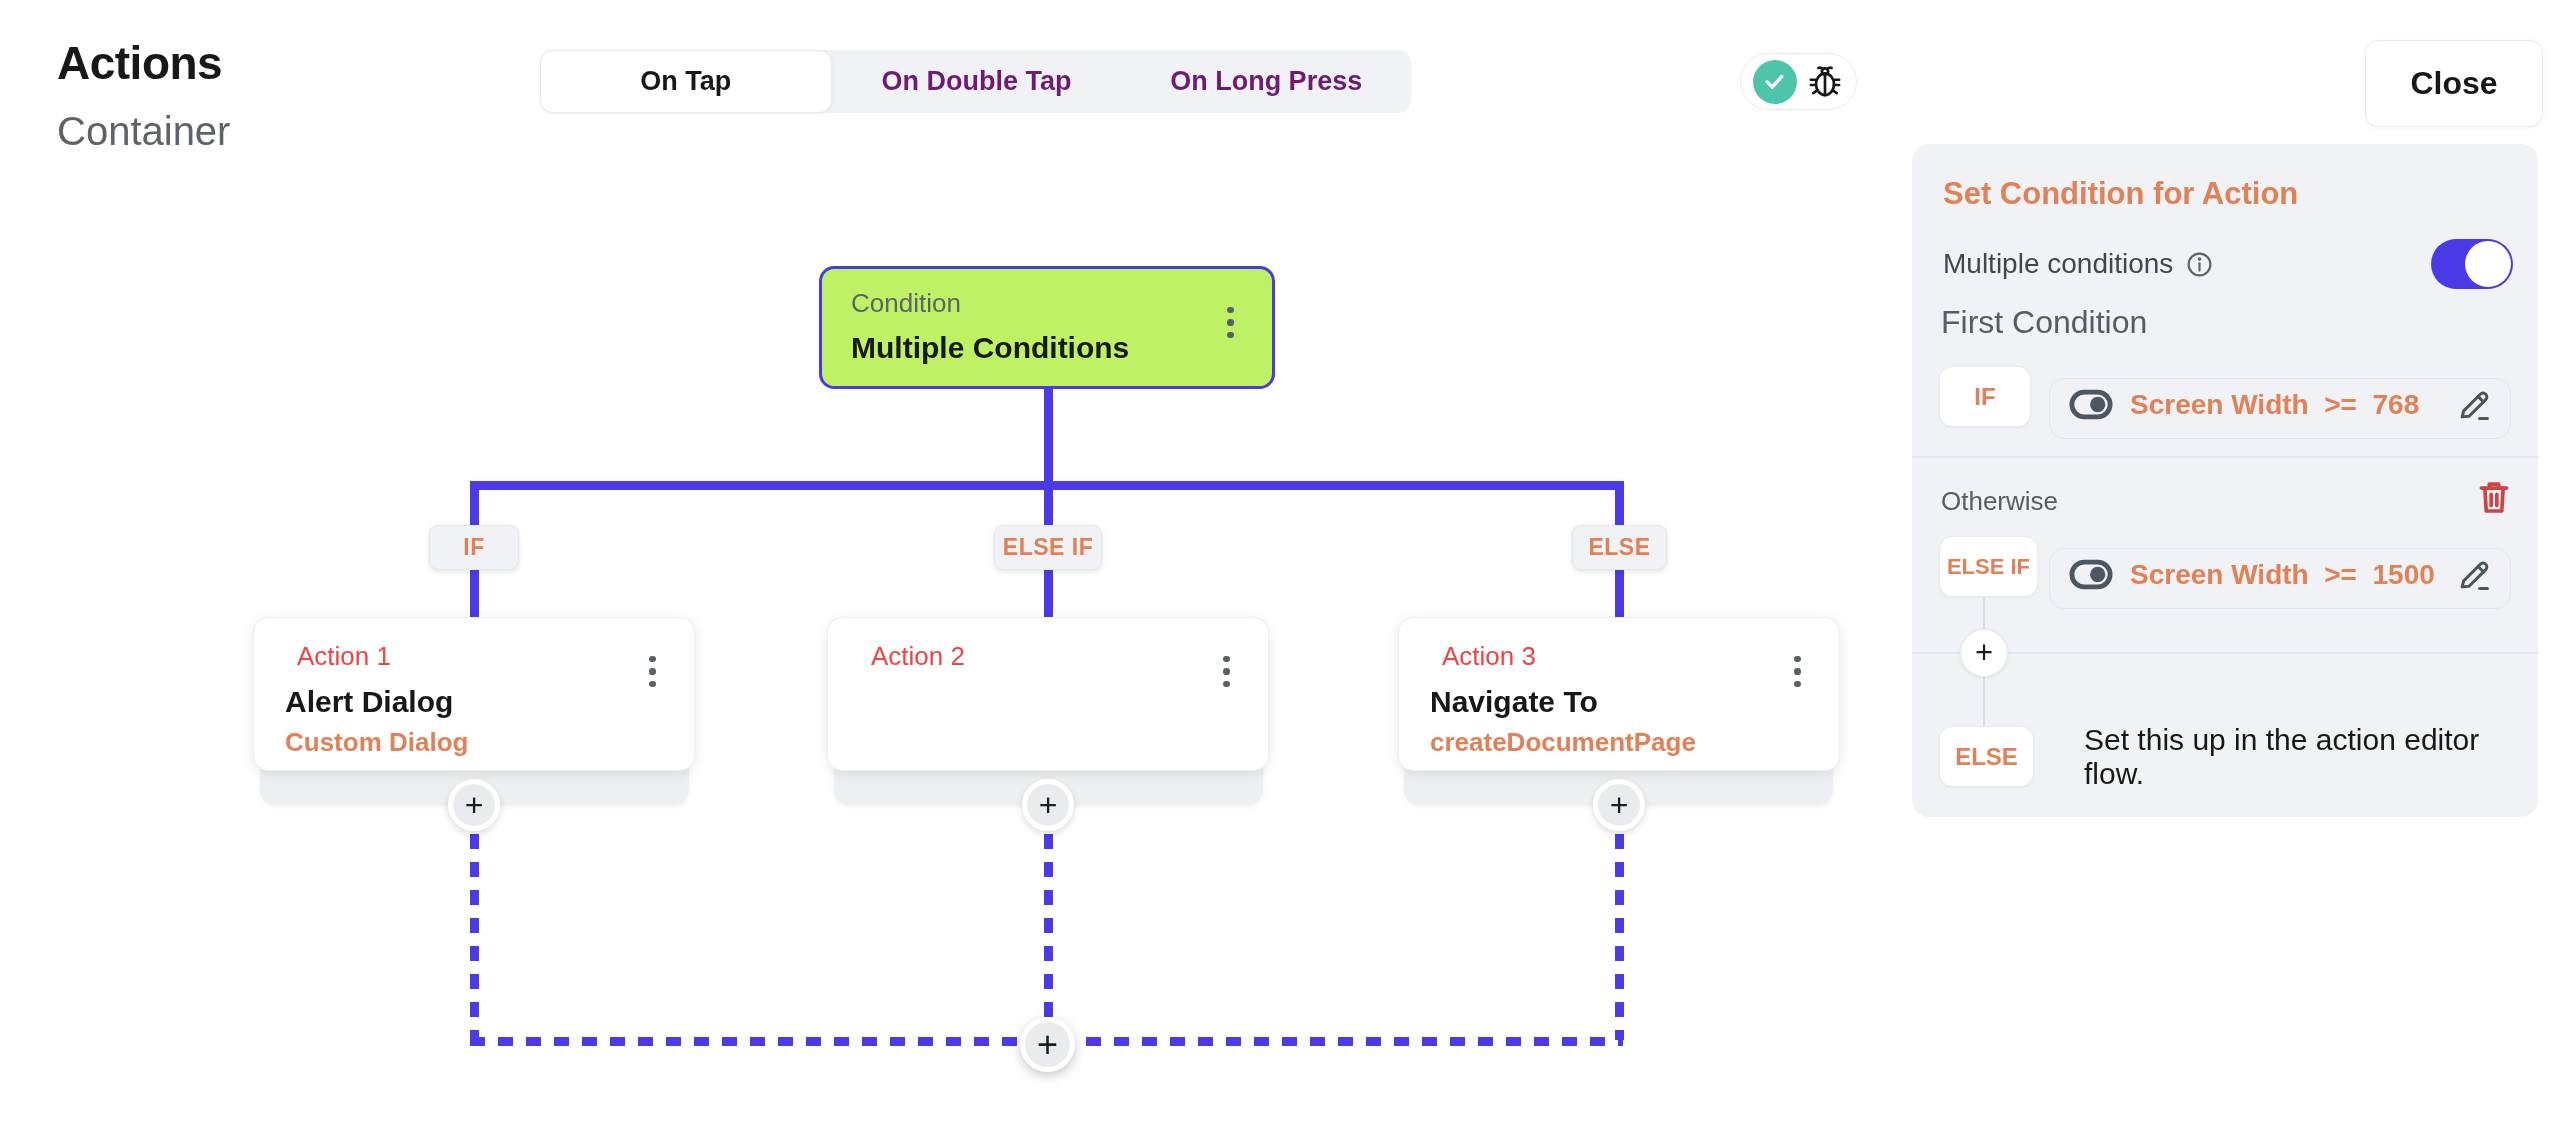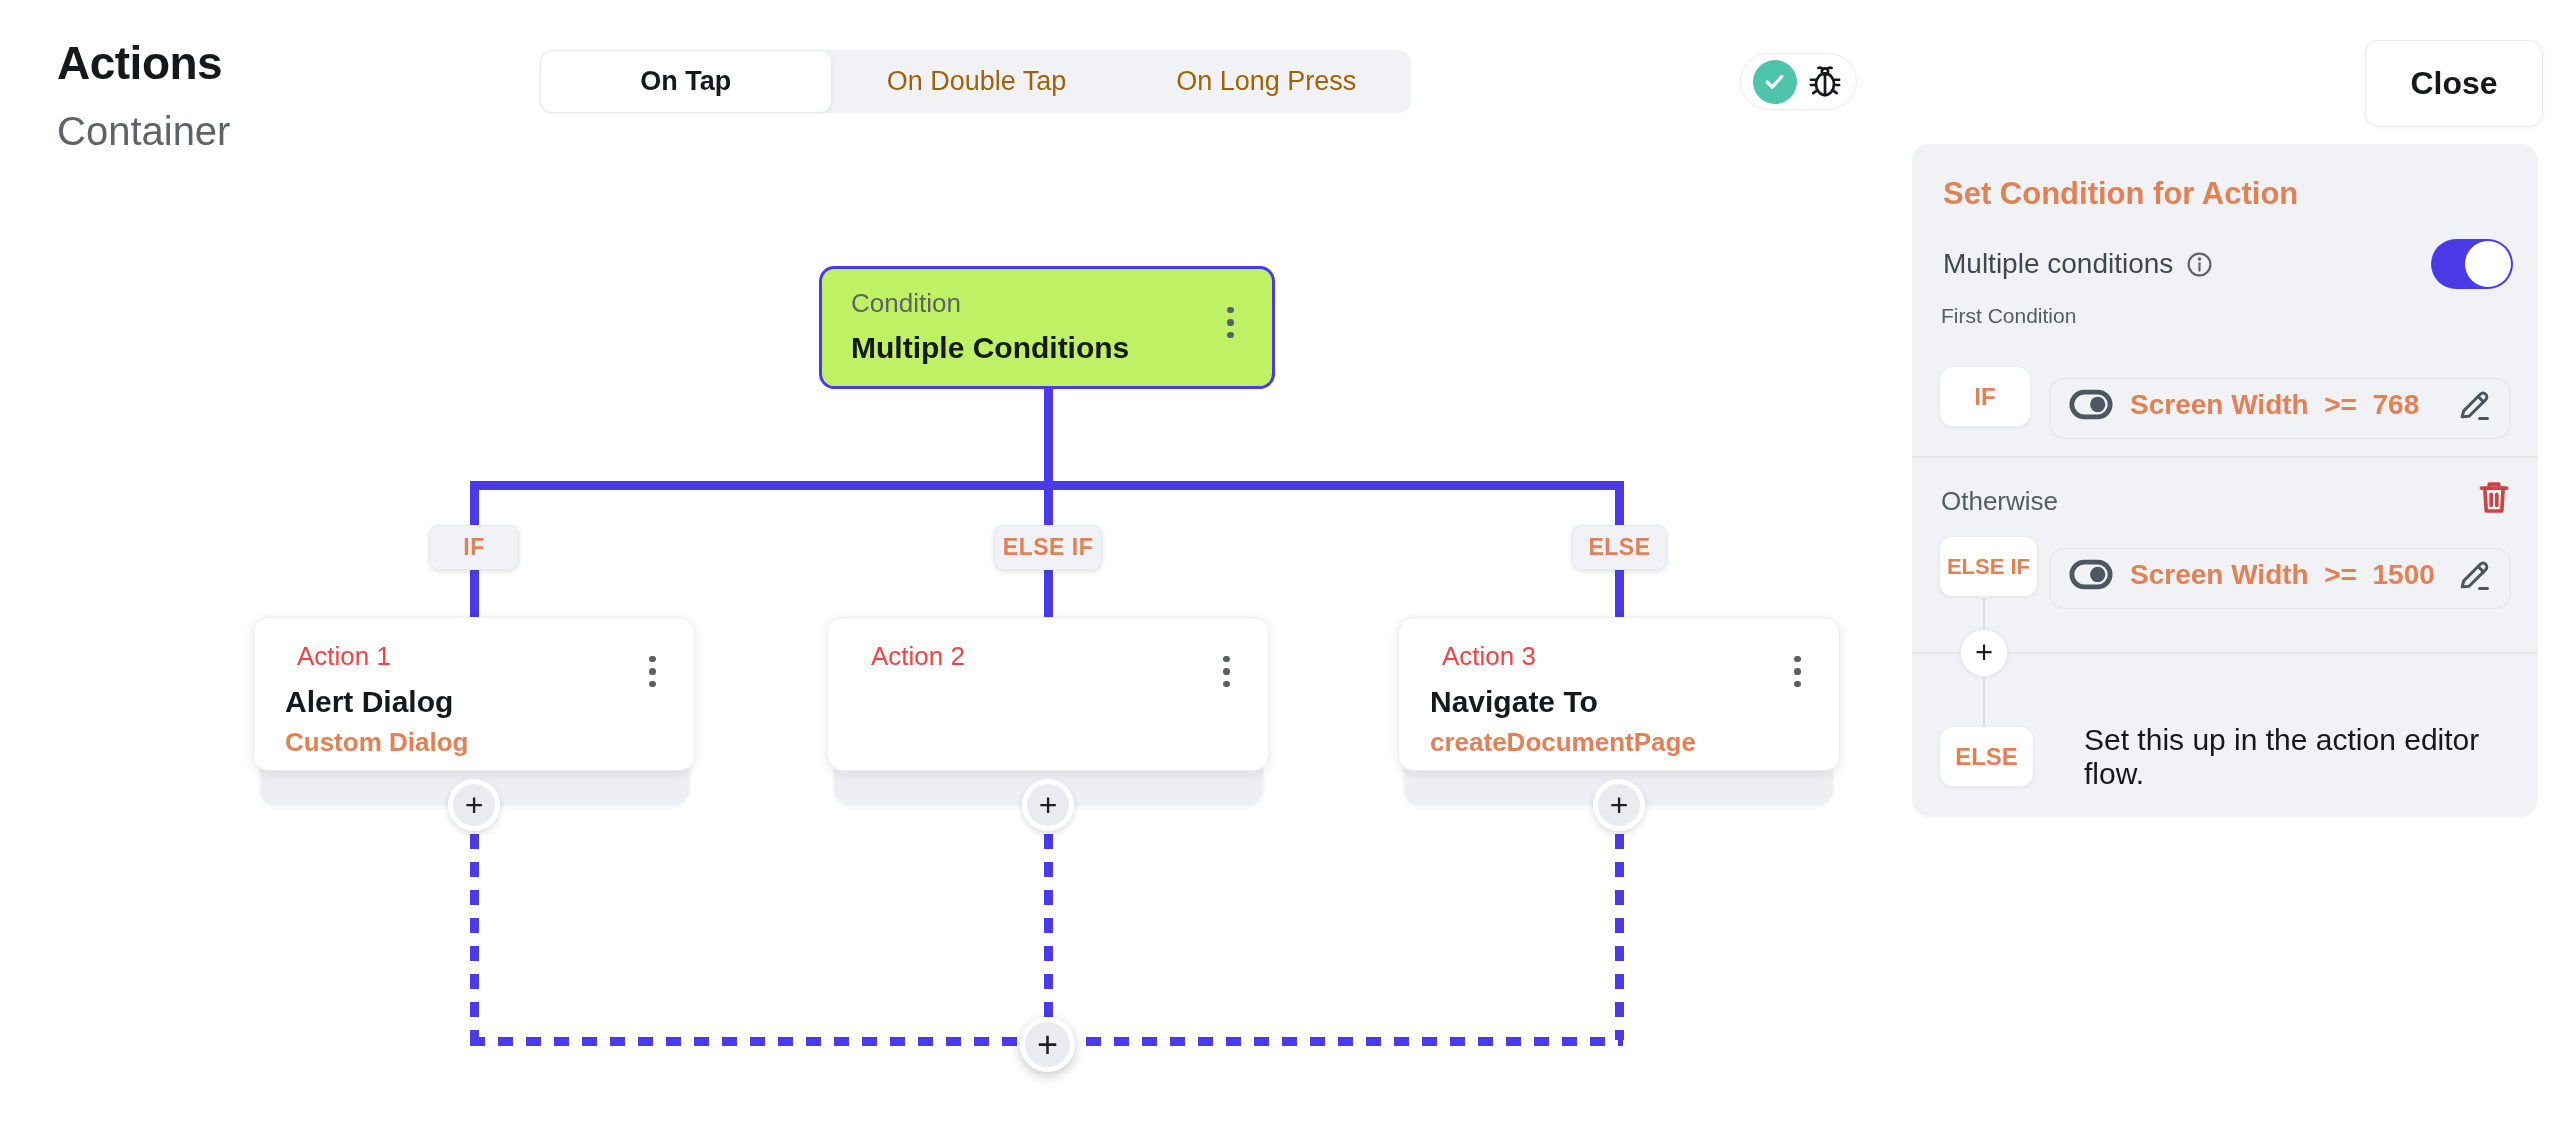--- a/index.html
+++ b/index.html
@@ -7,21 +7,21 @@
     font-family:"Liberation Sans", sans-serif; color:#17181a; }
   .stage { position:relative; width:2576px; height:1142px; }
 
   
   .page-title { position:absolute; left:57px; top:36px; font-size:46px; font-weight:700; letter-spacing:-0.5px; }
   .page-subtitle { position:absolute; left:57px; top:109px; font-size:40px; color:#5f6368; }
 
   .tabbar { position:absolute; left:540px; top:50px; width:871px; height:63px;
     background:#f0f2f5; border-radius:12.4px; display:flex; }
   .tab { flex:1; display:flex; align-items:center; justify-content:center;
-    font-size:27px; color:#a16207; font-weight:400; border-radius:12.4px; cursor:pointer; }
+    font-size:27px; color:#701a75; font-weight:700; border-radius:12.4px; cursor:pointer; }
   .tab.active { background:#ffffff; color:#17181a; font-weight:700;
     border:1px solid #e9ebef; box-shadow:0 1px 3.8px rgba(0,0,0,.06); }
 
   .runpill { position:absolute; left:1740px; top:53px; height:57px; padding:0 11.5px;
     background:#fff; border:1.9px solid #e8eaef; border-radius:31px;
     display:flex; align-items:center; gap:9.5px; }
   .checkcircle { width:44px; height:44px; border-radius:50%; background:var(--c-teal,#4ec5ab);
     display:flex; align-items:center; justify-content:center; cursor:pointer; }
   .bugbtn { width:38px; height:38px; display:flex; align-items:center; justify-content:center; cursor:pointer; }
 
@@ -75,21 +75,21 @@
   
   .panel { position:absolute; left:1912px; top:144px; width:626px; height:673px;
     background:#f1f2f5; border-radius:17px; }
   .panel-title { position:absolute; left:31px; top:32px; font-size:31px; font-weight:700;
     color:var(--c-orange,#e28056); }
   .mc-row { position:absolute; left:31px; top:94px; height:52px; display:flex; align-items:center; gap:11.5px; }
   .mc-label { font-size:28px; color:#41474d; }
   .toggle { position:absolute; right:25px; top:95px; width:82px; height:50px; border-radius:25px;
     background:var(--c-purple,#4a3ae8); cursor:pointer; }
   .toggle .knob { position:absolute; right:1.9px; top:1.9px; width:46px; height:46px; border-radius:50%; background:#fff; }
-  .section-label { position:absolute; left:29px; font-size:21px; color:#565c63; }
+  .section-label { position:absolute; left:29px; font-size:32px; color:#565c63; }
 
   .cond-row { position:absolute; left:0; width:100%; height:61px; }
   .pchip { position:absolute; left:27px; top:0; height:61px; background:#fff;
     border:1px solid #e9ebef; border-radius:13.4px; box-shadow:0 1px 2.9px rgba(0,0,0,.05);
     display:flex; align-items:center; justify-content:center;
     font-size:24px; font-weight:700; color:var(--c-orange,#e28056); }
   .cond-field { position:absolute; left:137px; top:12px; width:462px; height:61px;
     border:1.9px solid #e2e5ea; border-radius:15.3px; display:flex; align-items:center;
     padding:0 17px 8px 19px; gap:17px; cursor:pointer; }
   .cond-text { font-size:28px; font-weight:700; color:var(--c-orange,#e28056);

